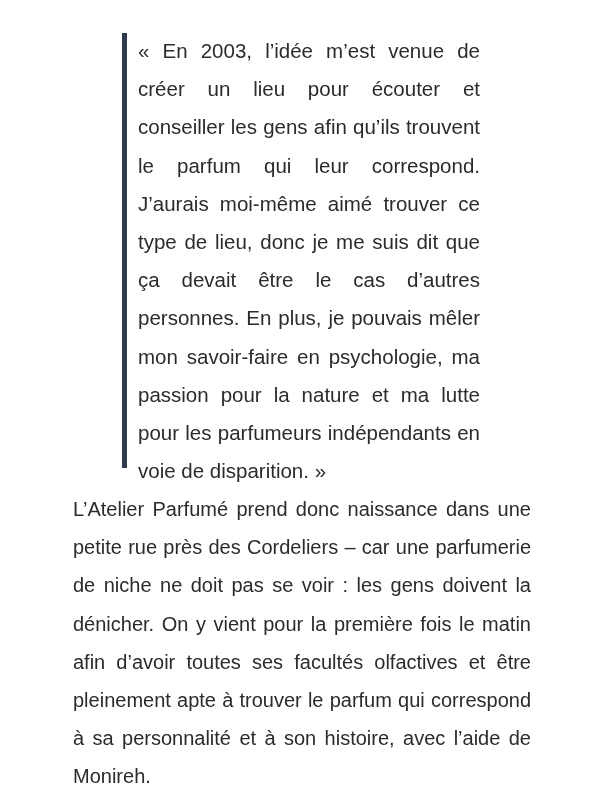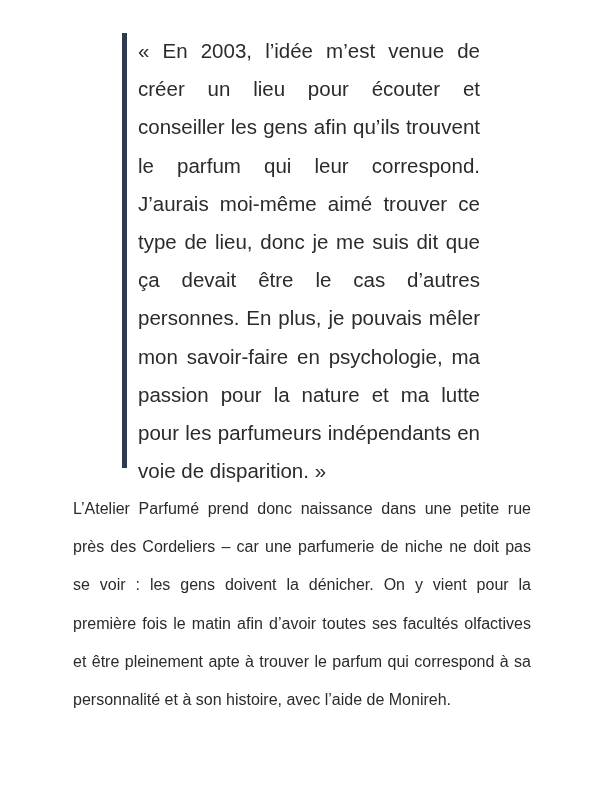--- a/index.html
+++ b/index.html
@@ -9,21 +9,21 @@
     position: absolute; left: 122px; top: 33px; width: 358px; height: 435px;
     border-left: 5px solid #2e3a4e; box-sizing: border-box;
     padding-left: 11px;
   }
   .quote p {
     margin: 0; font-size: 20.5px; line-height: 38.2px; text-align: justify;
     text-align-last: left; position: relative; top: -1px;
   }
   .para {
     position: absolute; left: 73px; top: 490px; width: 458px;
-    margin: 0; font-size: 16px; line-height: 38.2px; text-align: justify;
+    margin: 0; font-size: 20px; line-height: 38.2px; text-align: justify;
     text-align-last: left;
   }
 </style>
 </head>
 <body>
 
 <blockquote class="quote" style="margin:0;">
   <p>« En 2003, l’idée m’est venue de créer un lieu pour écouter et conseiller les gens afin qu’ils trouvent le parfum qui leur correspond. J’aurais moi-même aimé trouver ce type de lieu, donc je me suis dit que ça devait être le cas d’autres personnes. En plus, je pouvais mêler mon savoir-faire en psychologie, ma passion pour la nature et ma lutte pour les parfumeurs indépendants en voie de disparition. »</p>
 </blockquote>
 

